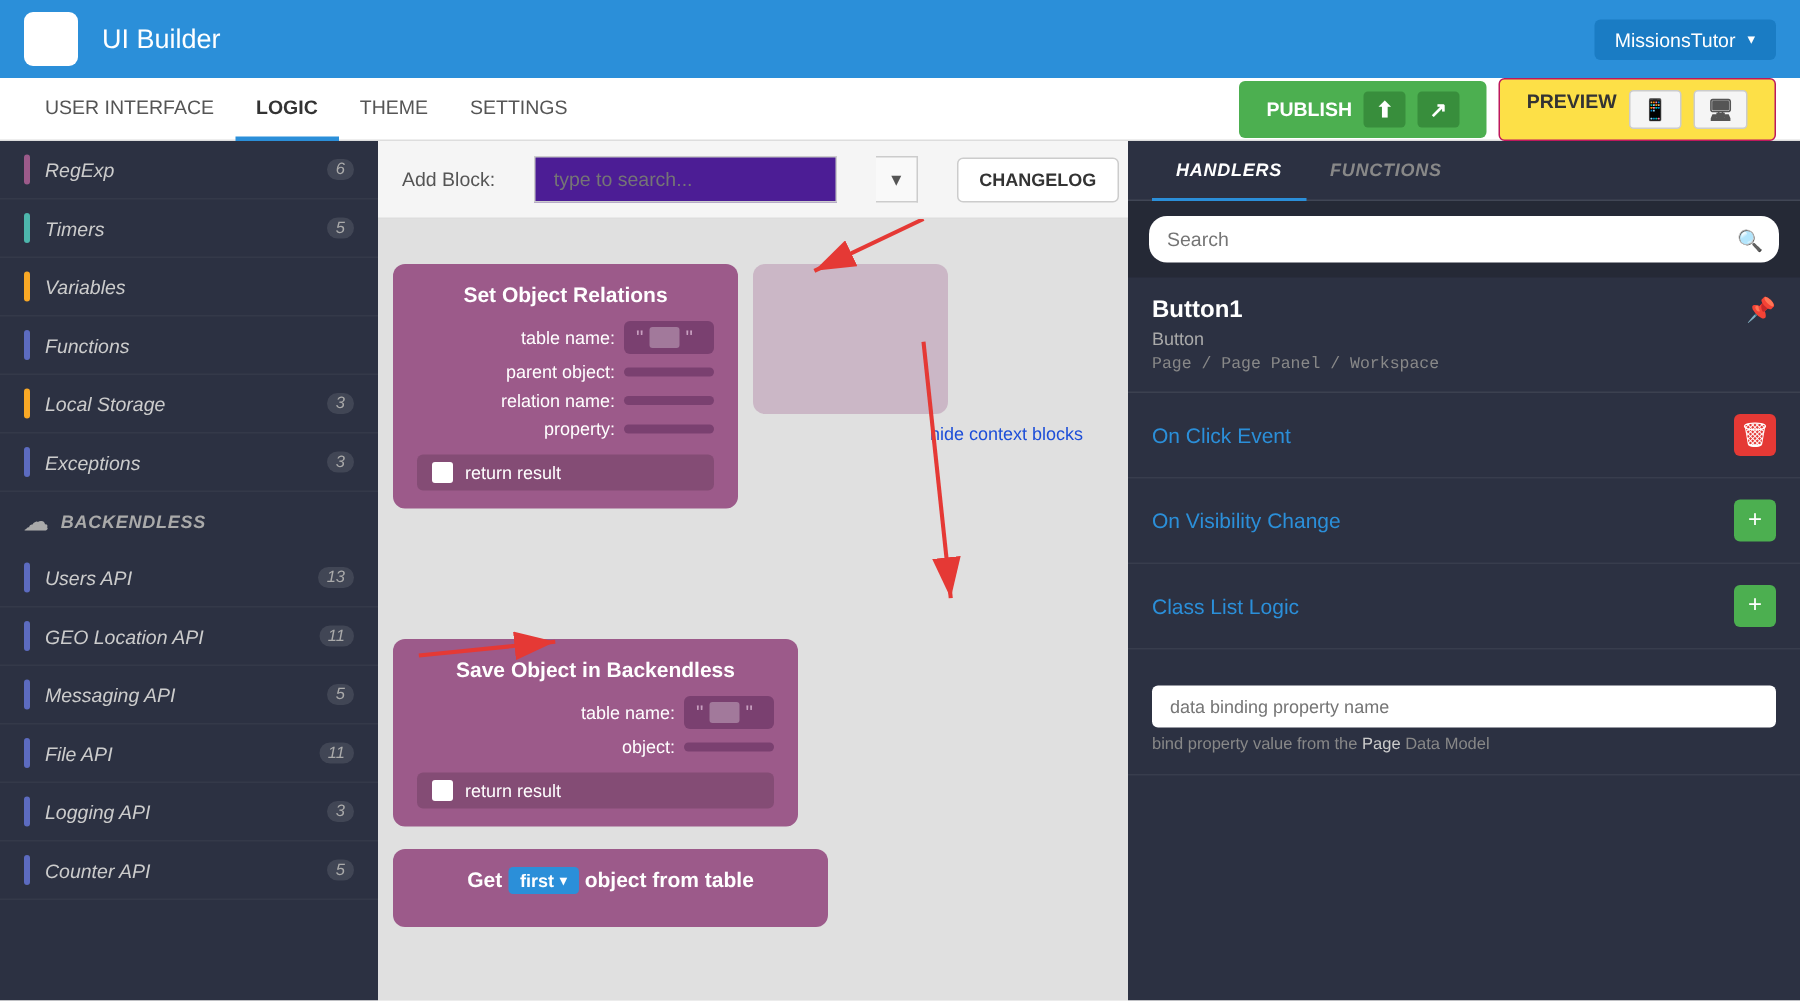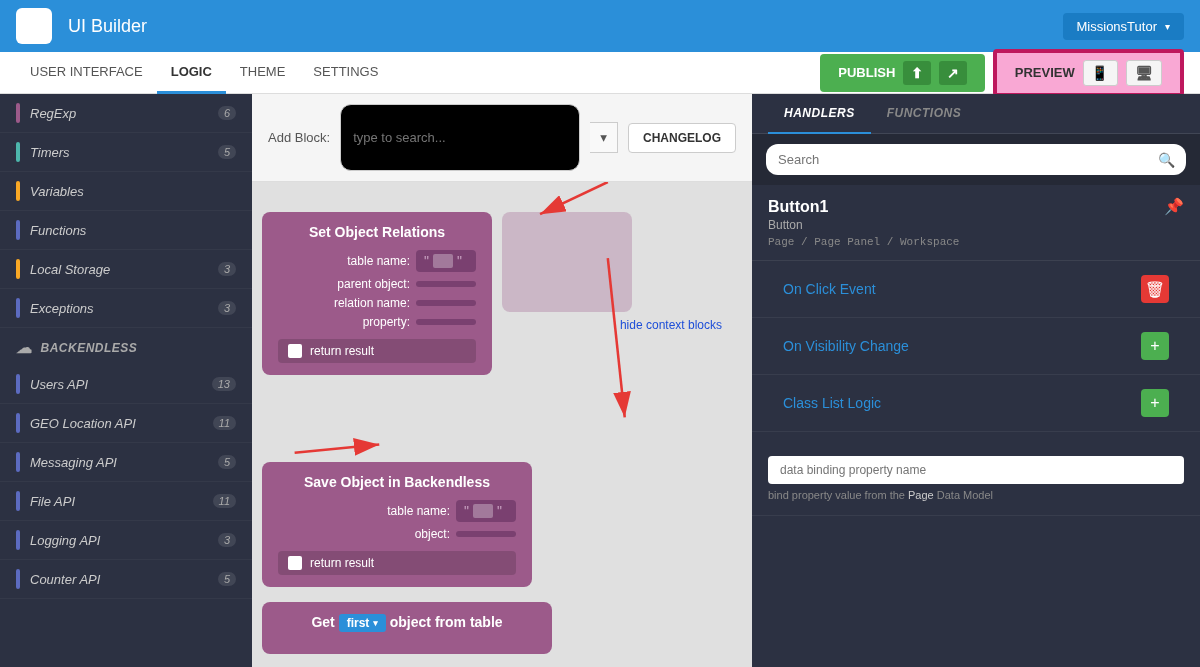--- a/index.html
+++ b/index.html
@@ -26,21 +26,21 @@
     .nav-bar .nav-item {
       padding: 12px 14px; color: #555; font-size: 13px; cursor: pointer; border-bottom: 3px solid transparent; margin-bottom: -1px;
     }
     .nav-bar .nav-item.active { color: #333; font-weight: 600; border-bottom-color: #2b8fd9; }
     .nav-bar .nav-spacer { flex: 1; }
     .btn-publish {
       background: #4caf50; color: white; border: none; padding: 7px 18px; border-radius: 4px; font-size: 13px; font-weight: 600; cursor: pointer; display: flex; align-items: center; gap: 8px;
     }
     .btn-publish .icon-btn { background: #388e3c; border: none; color: white; padding: 4px 8px; border-radius: 3px; cursor: pointer; font-size: 14px; }
     .btn-preview {
-      background: #f9a8d4; color: #333; border: 4px solid #be185d; padding: 7px 18px; border-radius: 4px; font-size: 13px; font-weight: 600; cursor: pointer; margin-left: 8px; display: flex; align-items: center; gap: 8px;
+      background: #fde047; color: #333; border: 1px solid #be185d; padding: 7px 18px; border-radius: 4px; font-size: 13px; font-weight: 600; cursor: pointer; margin-left: 8px; display: flex; gap: 8px;
     }
     .btn-preview .icon-btn { background: #f5f5f5; border: 1px solid #ccc; color: #555; padding: 4px 8px; border-radius: 3px; cursor: pointer; font-size: 14px; }
 
     
     .main-layout { display: flex; height: calc(667px - 52px - 42px); }
 
     
     .sidebar { width: 252px; background: #2c3142; color: #ccc; overflow-y: auto; flex-shrink: 0; font-style: italic; }
     .sidebar-item {
       display: flex; align-items: center; padding: 9px 16px; cursor: pointer; border-bottom: 1px solid rgba(255,255,255,0.04);
@@ -53,25 +53,25 @@
     .sidebar-section {
       display: flex; align-items: center; padding: 10px 16px 8px; color: #aaa; font-size: 12px; font-weight: 600; letter-spacing: 0.5px;
     }
     .sidebar-section .cloud-icon { margin-right: 8px; font-size: 16px; }
 
     
     .main-content { flex: 1; display: flex; flex-direction: column; background: #e8e8e8; overflow: hidden; }
 
     
     .add-block-bar {
-      display: flex; align-items: center; padding: 10px 16px; background: #f5f5f5; border-bottom: 1px solid #ddd; gap: 10px;
+      display: flex; align-items: center; padding: 10px 16px; background: #f5f5f5; border-bottom: 1px solid #ddd; gap: 26px;
     }
     .add-block-label { font-size: 13px; color: #555; white-space: nowrap; }
     .add-block-input {
-      flex: 1; padding: 25px 12px; border: 1px solid #ccc; border-radius: 11px; font-size: 13px; color: #999; background: #000000;
+      flex: 1; padding: 7px 12px; border: 1px solid #ccc; border-radius: 0; font-size: 13px; color: #999; background: #4c1d95;
     }
     .add-block-dropdown { padding: 7px 10px; border: 1px solid #ccc; border-left: none; background: #f9f9f9; cursor: pointer; color: #555; }
     .btn-changelog {
       background: white; border: 1px solid #ccc; padding: 7px 14px; border-radius: 4px; font-size: 12px; font-weight: 600; cursor: pointer; white-space: nowrap; color: #333;
     }
 
     
     .canvas-area { flex: 1; position: relative; overflow: hidden; background: #e0e0e0; }
 
     
@@ -138,21 +138,21 @@
 
     
     .component-info { padding: 12px 16px; border-bottom: 1px solid rgba(255,255,255,0.08); }
     .component-name { color: white; font-size: 16px; font-weight: 600; display: flex; align-items: center; justify-content: space-between; }
     .pin-icon { color: #e53935; font-size: 16px; cursor: pointer; }
     .component-type { color: #aaa; font-size: 12px; margin-top: 2px; }
     .component-path { color: #888; font-size: 11px; margin-top: 4px; font-family: Liberation Mono, monospace; }
 
     
     .handler-item {
-      display: flex; align-items: center; padding: 14px 31px; border-bottom: 1px solid rgba(255,255,255,0.06); cursor: pointer;
+      display: flex; align-items: center; padding: 14px 16px; border-bottom: 1px solid rgba(255,255,255,0.06); cursor: pointer;
     }
     .handler-item .handler-label { color: #2b8fd9; font-size: 14px; flex: 1; }
     .handler-item .handler-action {
       width: 28px; height: 28px; border-radius: 4px; display: flex; align-items: center; justify-content: center; color: white; font-size: 16px; cursor: pointer;
     }
     .handler-item .handler-action.red { background: #e53935; }
     .handler-item .handler-action.green { background: #4caf50; }
 
     
     .class-list-section { padding: 14px 16px; border-bottom: 1px solid rgba(255,255,255,0.06); }

